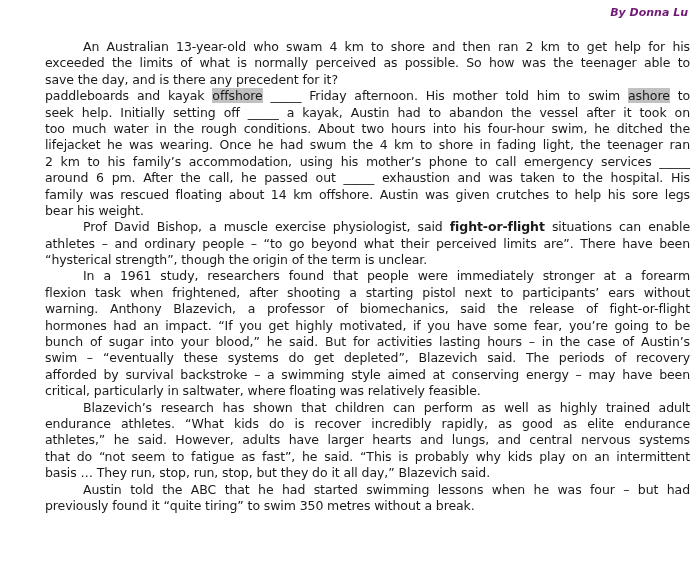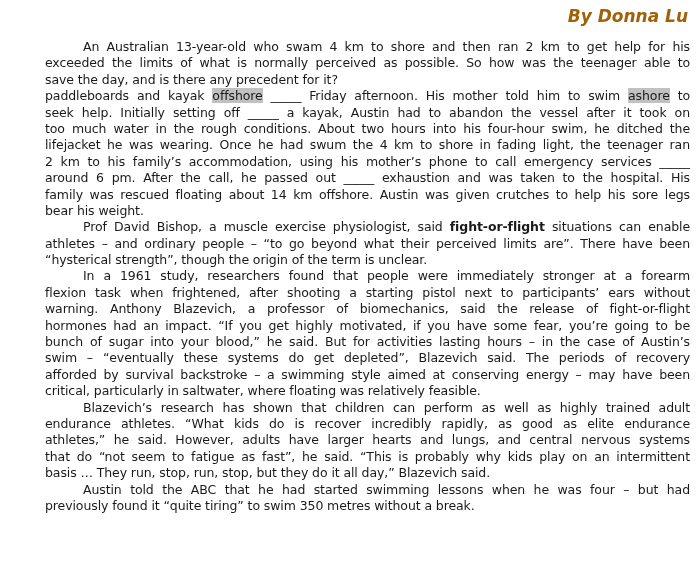--- a/index.html
+++ b/index.html
@@ -13,24 +13,24 @@
     height: 586px;
     background: #ffffff;
     font-family: "DejaVu Sans", "Liberation Sans", sans-serif;
     color: #1a1a1a;
     overflow: hidden;
   }
   .byline {
     position: absolute;
     top: 6px;
     right: 12px;
-    font-size: 17px;
+    font-size: 11px;
     font-style: italic;
     font-weight: bold;
-    color: #a16207;
+    color: #701a75;
   }
   .textblock {
     position: absolute;
     top: 39px;
     left: 0;
     right: 0;
   }
   .line {
     position: relative;
     height: 16.4px;

